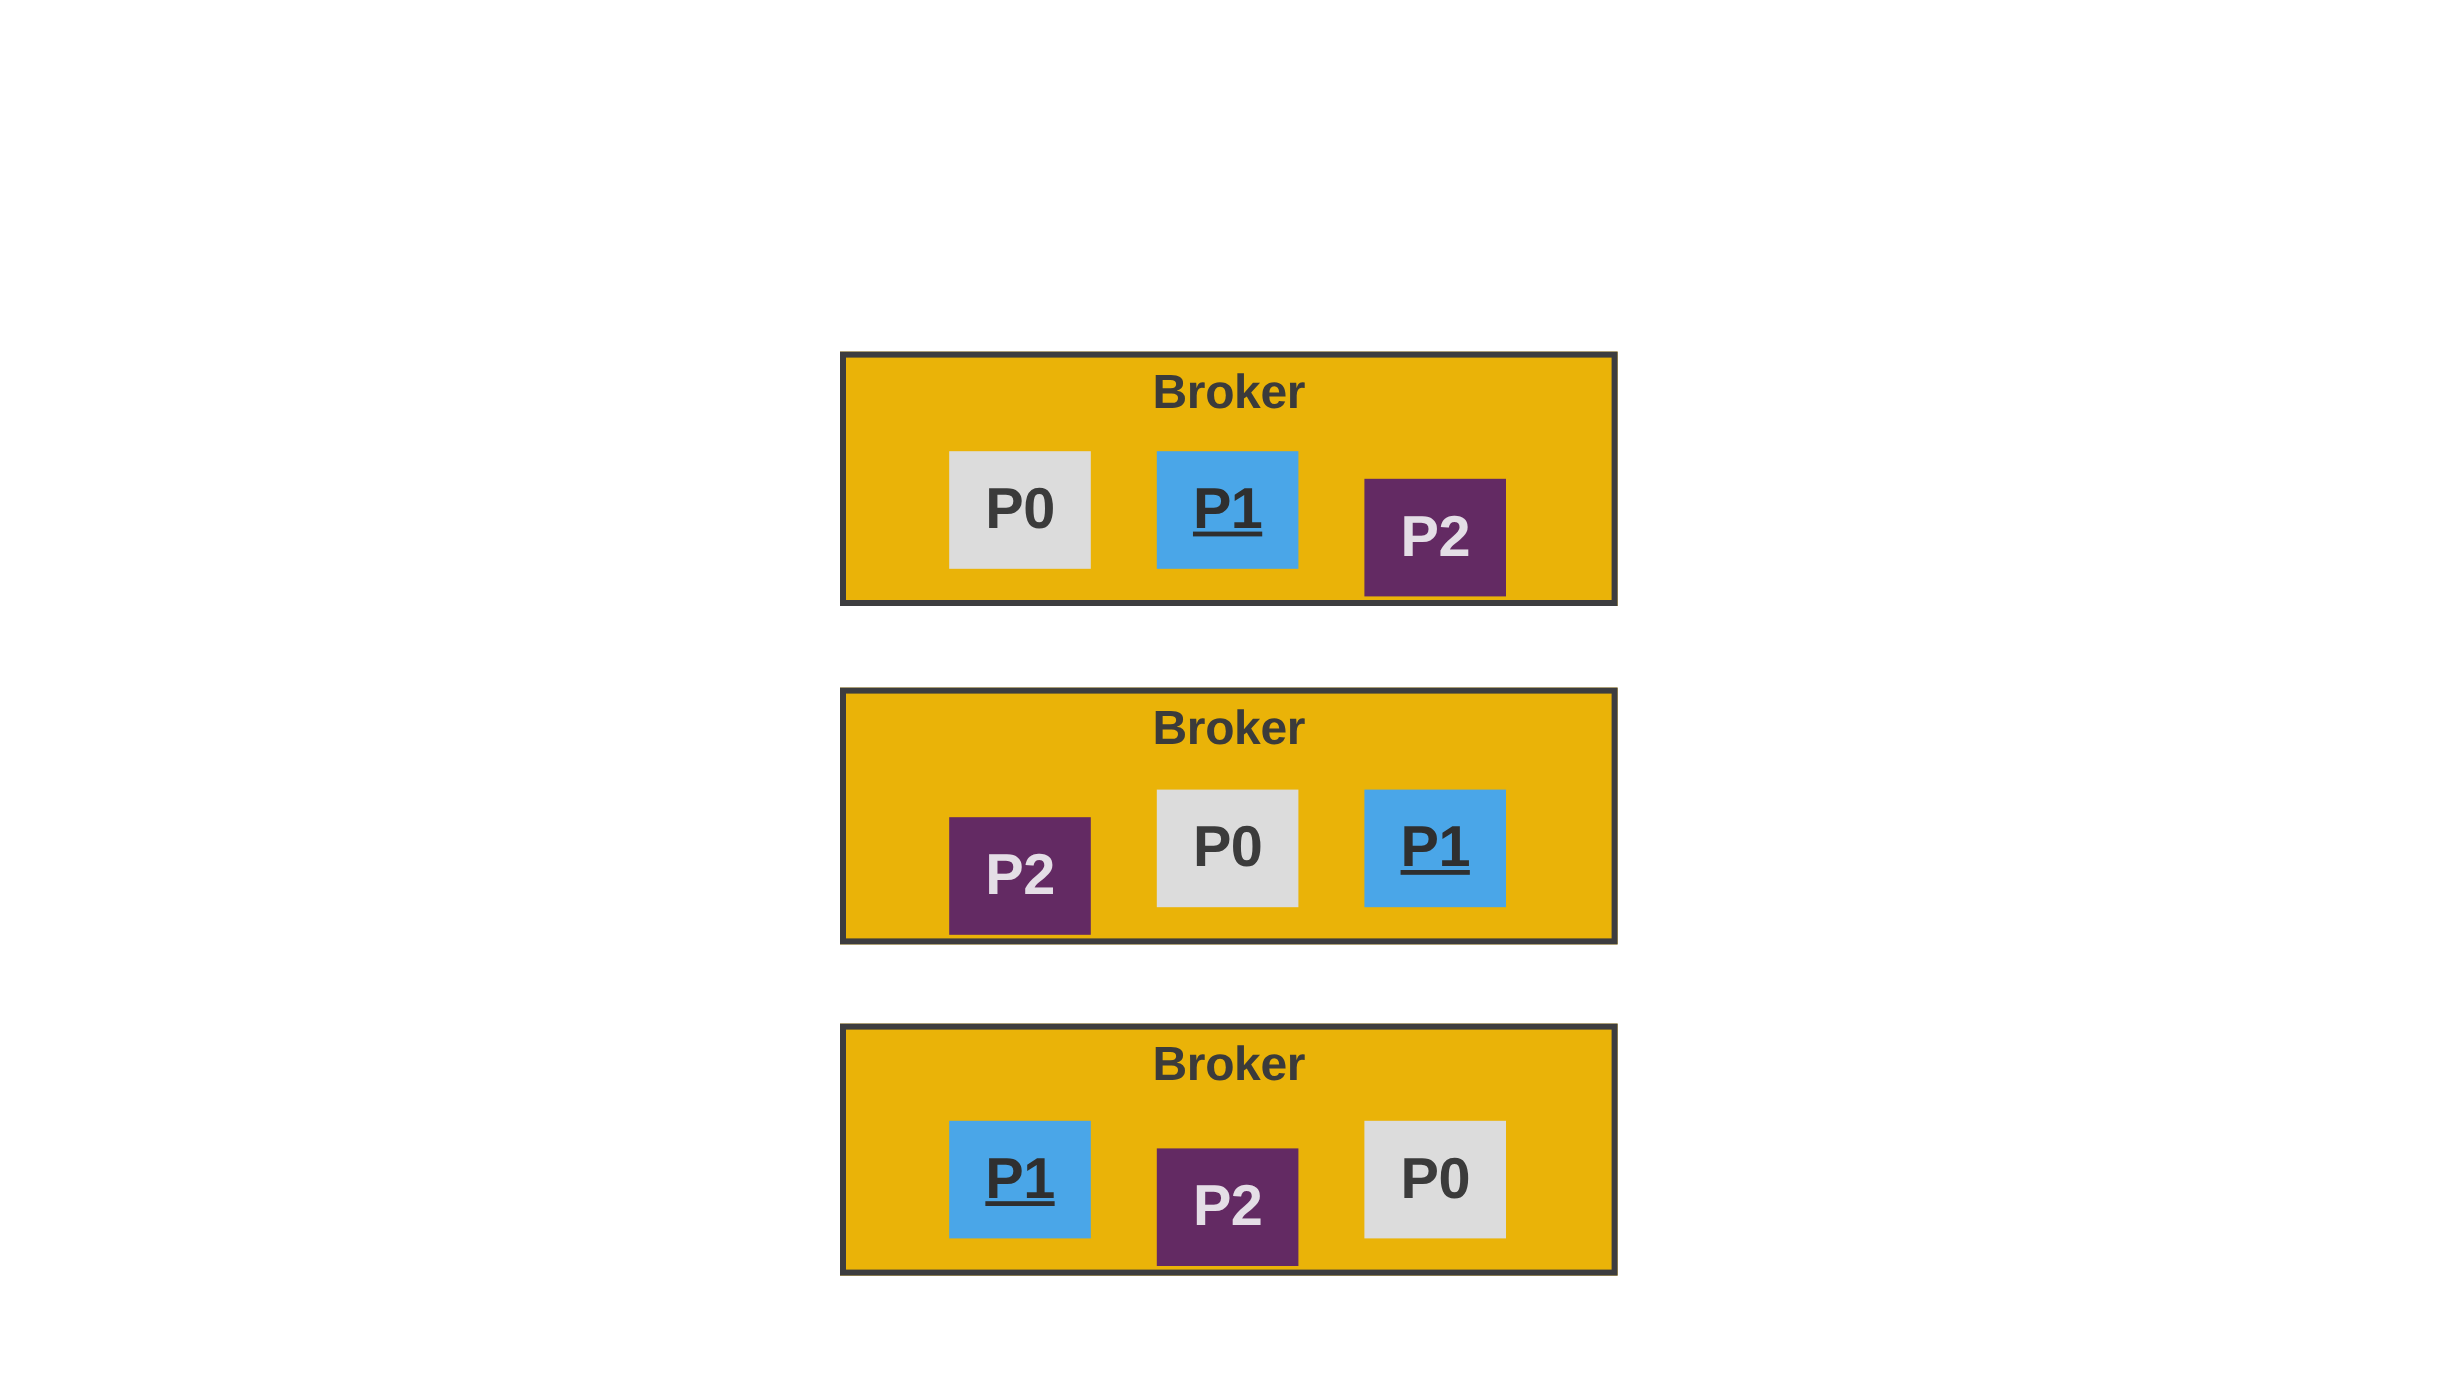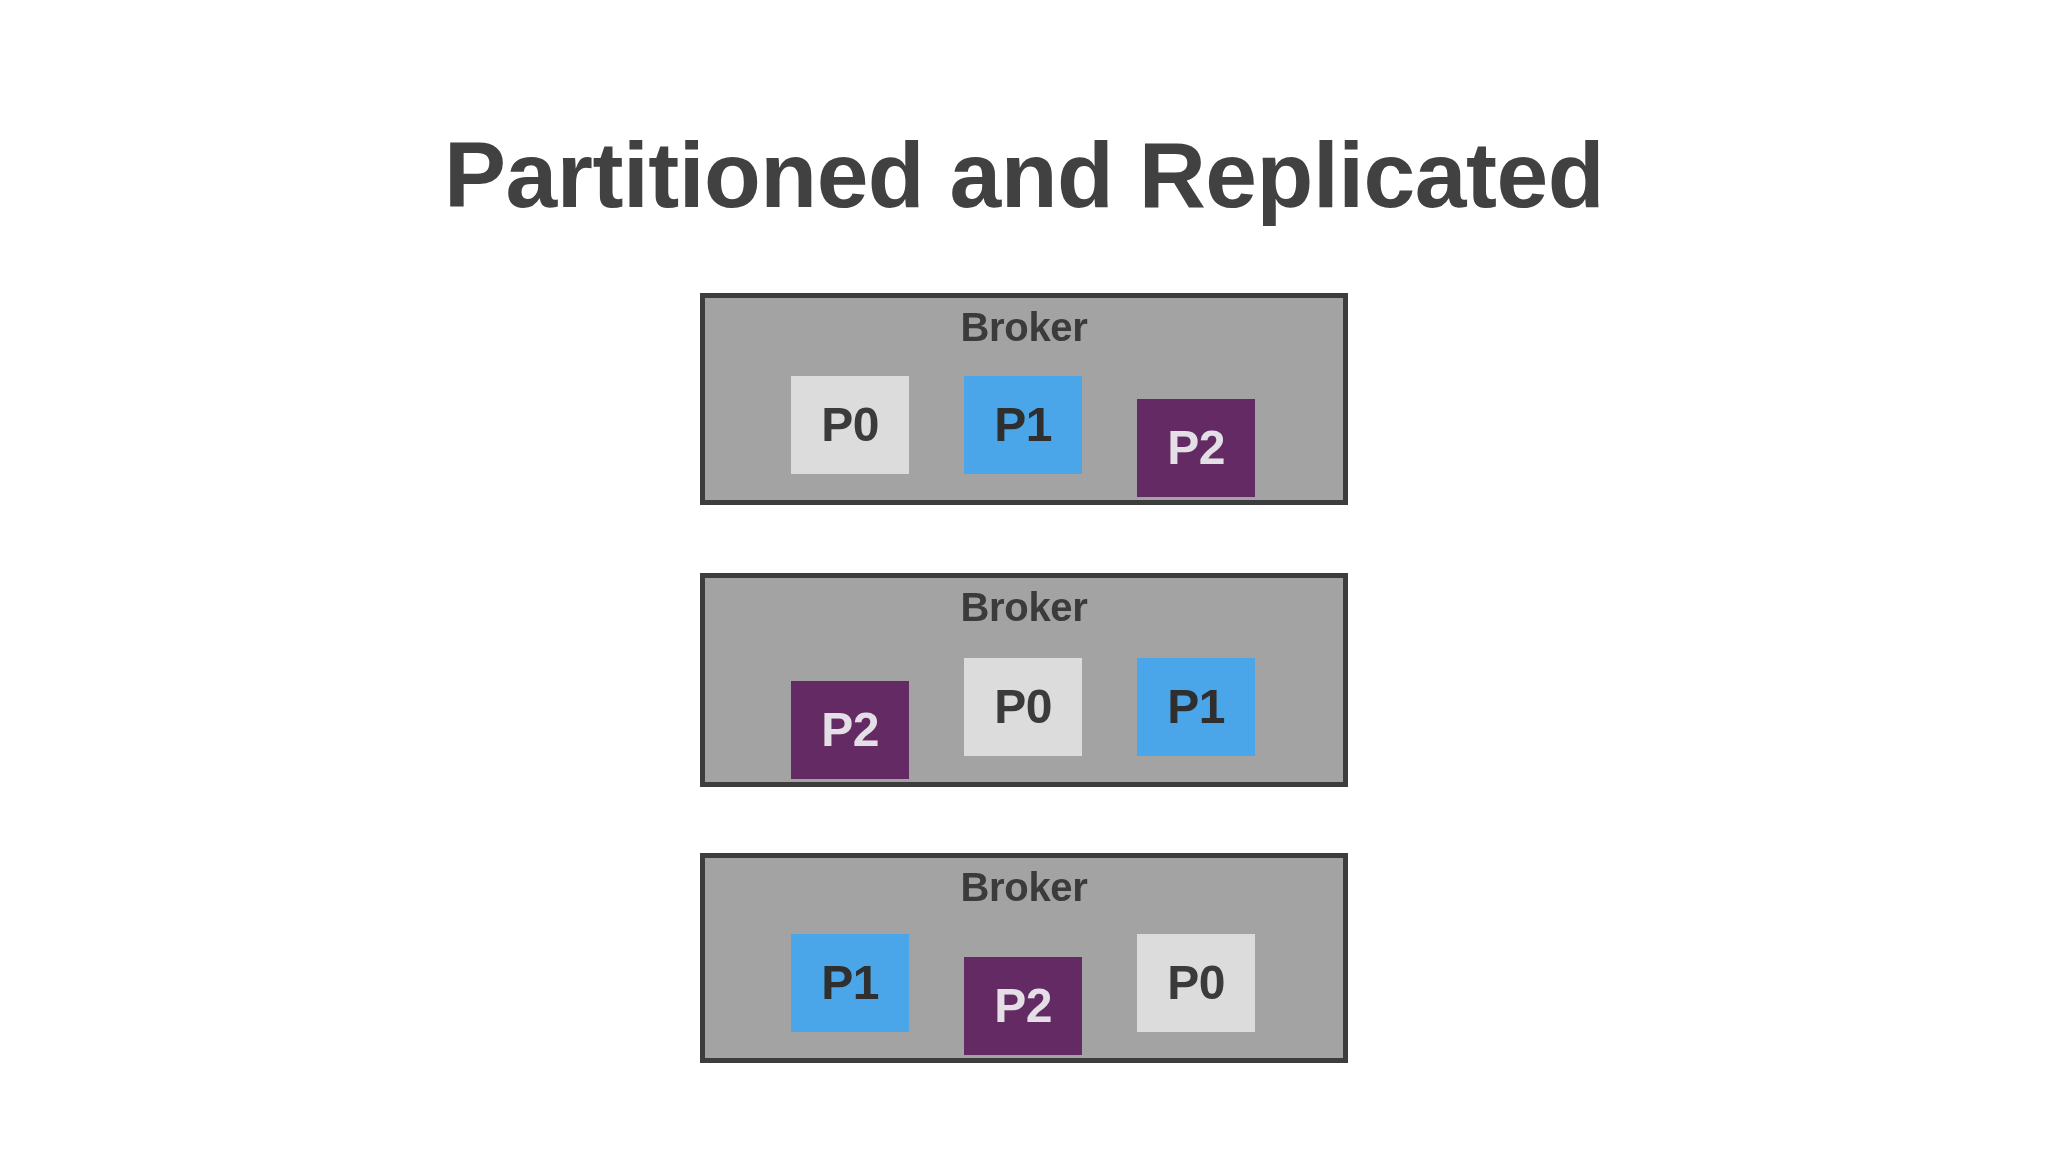--- a/index.html
+++ b/index.html
@@ -43,21 +43,21 @@
     top: 0;
     width: 2048px;
     height: 1152px;
   }
 
   .broker-box {
     position: absolute;
     left: 700px;
     width: 648px;
     border: 5px solid #3d3d3f;
-    background: #a3a3a3;
+    background: #eab308;
     box-sizing: border-box;
   }
 
   .broker-box.box-1 { top: 293px; height: 212px; }
   .broker-box.box-2 { top: 573px; height: 214px; }
   .broker-box.box-3 { top: 853px; height: 210px; }
 
   .broker-label {
     position: absolute;
     left: 0;
@@ -96,33 +96,33 @@
     box-sizing: border-box;
   }
 
   .partition.p0 {
     background: #dcdcdc;
     color: #3b3b3b;
   }
   .partition.p1 {
     background: #4aa6e8;
     color: #2f2f2f;
+    text-decoration: underline;
   }
   .partition.p2 {
     background: #632a63;
     color: #e4dee6;
     margin-top: 46px;
   }
 </style>
 </head>
 <body>
 
 <div class="slide">
 
-  <div class="slide-title">Partitioned and Replicated</div>
 
   <div class="broker-stack">
 
     <div class="broker-box box-1">
       <div class="broker-label">Broker</div>
       <div class="partition-row">
         <div class="partition p0">P0</div>
         <div class="partition p1">P1</div>
         <div class="partition p2">P2</div>
       </div>

